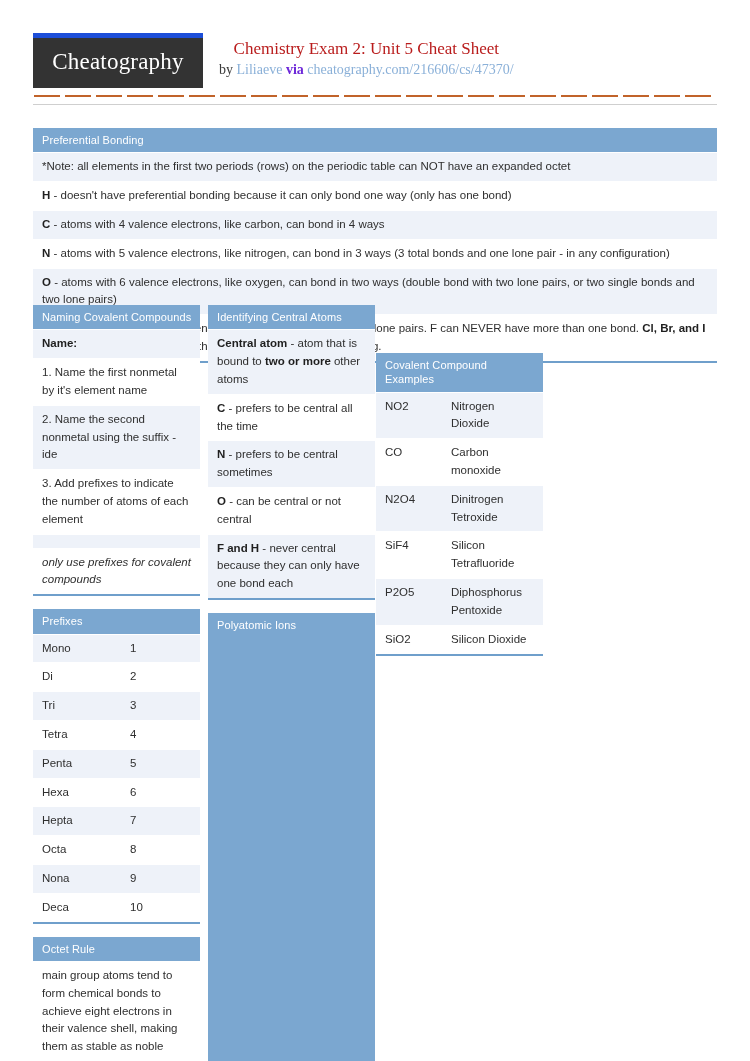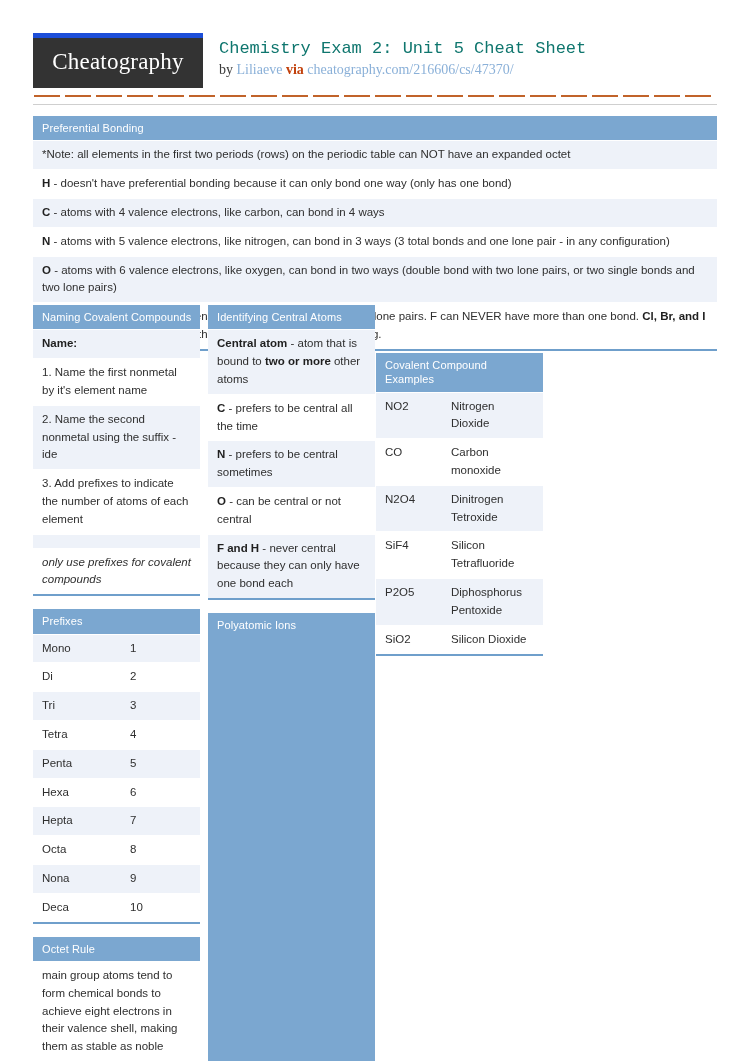--- a/index.html
+++ b/index.html
@@ -64,38 +64,38 @@
       transparent 26px, transparent 31px
     );
   }
 
   .title-block {
     margin-left: 16px;
     padding-top: 5px;
   }
 
   .sheet-title {
-    font-family: Liberation Mono, monospace;
+    font-family: Liberation Serif, serif;
     font-size: 17px;
-    color: #0f766e;
+    color: #b91c1c;
     line-height: 1.25;
     font-weight: normal;
     text-align: center;
   }
 
   .byline {
     font-family: "Liberation Serif", serif;
     font-size: 14px;
     color: #3b3b3b;
     line-height: 1.3;
     margin-top: 2px;
   }
 
   .byline .lnk { color: #8ab0d8; }
-  .byline .via { color: #c2410c; font-weight: bold; }
+  .byline .via { color: #6d28d9; font-weight: bold; }
   .byline .by  { color: #3b3b3b; font-weight: normal; }
 
   .header-rule {
     position: absolute;
     left: 33px;
     top: 104px;
     width: 684px;
     height: 1px;
     background: #cfcfcf;
   }
@@ -125,21 +125,21 @@
   .row.alt { background: #eef2f9; }
   .row.plain { background: #ffffff; }
   .row b { font-weight: bold; color: #1f1f1f; }
   .row i { font-style: italic; }
   .row.empty { min-height: 14px; padding: 6px 9px; }
 
   
   .wide {
     position: absolute;
     left: 33px;
-    top: 116px;
+    top: 128px;
     width: 684px;
   }
 
   
   .col {
     position: absolute;
     width: 167px;
   }
   .col-1 { left: 33px; }
   .col-2 { left: 208px; }

